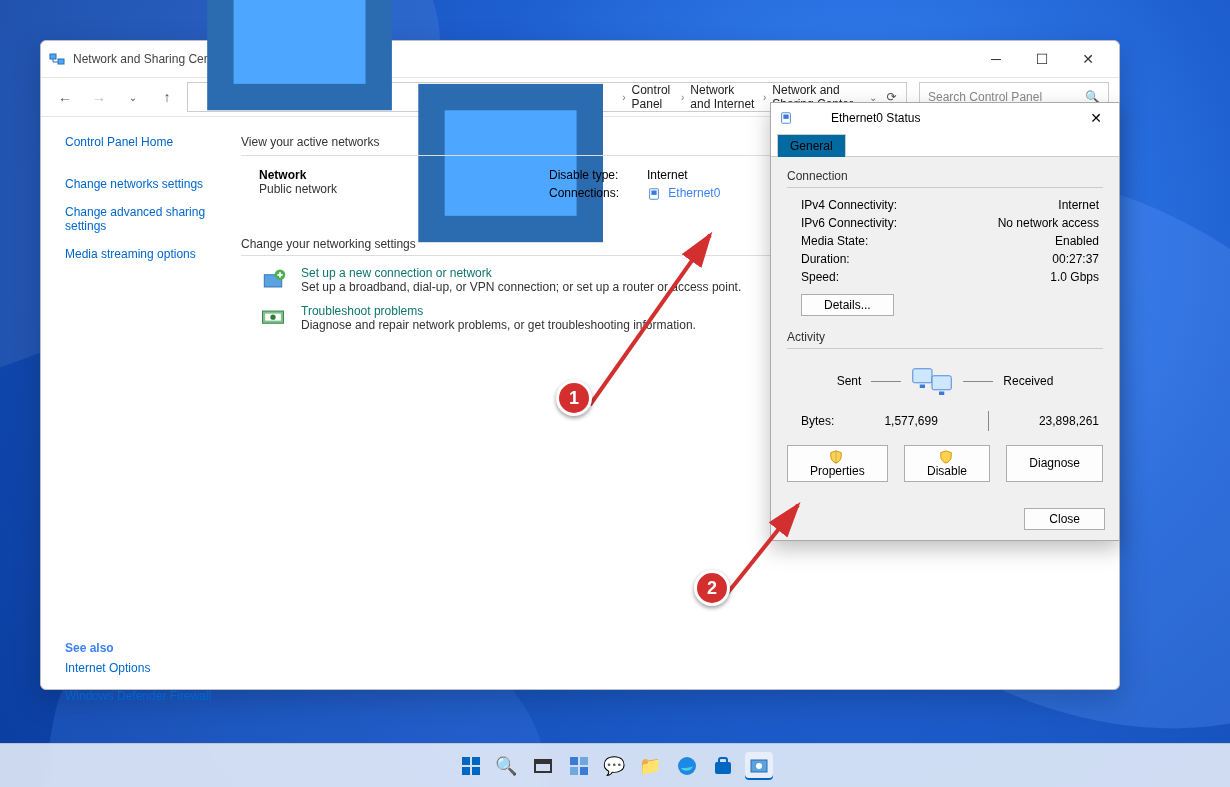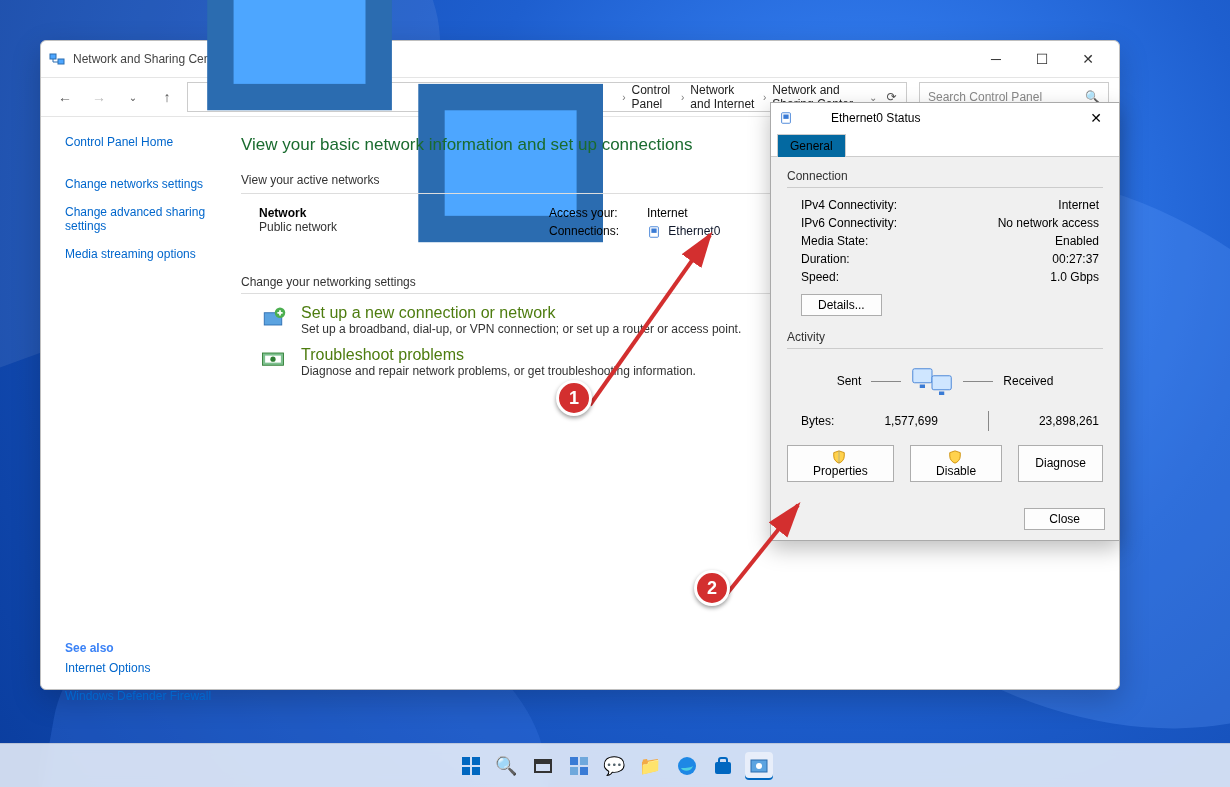--- a/index.html
+++ b/index.html
@@ -42,40 +42,40 @@
   .content{flex:1;padding:18px 30px 0 0;}
   .page-title{color:#1a6b2f;font-size:17px;margin-bottom:18px;}
   .section-label{font-size:12px;color:#333;margin-bottom:6px;}
   .net-box{border-top:1px solid #ddd;padding:12px 0 12px 18px;display:flex;}
   .net-left{width:290px;}
   .net-name{font-weight:700;font-size:12px;}
   .net-sub{font-size:12px;color:#333;}
   .net-right{font-size:12px;}
   .net-row{display:flex;gap:8px;margin-bottom:4px;}
   .net-row .lbl{width:90px;}
-  .net-link{color:#0f172a;cursor:pointer;}
+  .net-link{color:#3b82f6;cursor:pointer;}
   .eth-icon{display:inline-block;width:14px;height:14px;vertical-align:middle;margin-right:4px;}
 
   .change-section{font-size:12px;margin-top:20px;}
   .task{display:flex;gap:14px;margin:10px 0 10px 18px;}
   .task-icon{width:28px;height:28px;flex:none;}
-  .task-title{color:#4d7c0f;font-size:16px;cursor:pointer;}
+  .task-title{color:#0f766e;font-size:12px;cursor:pointer;}
   .task-desc{font-size:12px;color:#333;}
 
   
   .dialog{position:absolute;top:102px;left:770px;width:350px;background:#f0f0f0;border:1px solid #aaa;box-shadow:0 8px 20px rgba(0,0,0,.25);}
   .dlg-title{height:30px;display:flex;align-items:center;padding:0 8px;font-size:12px;background:#fff;gap:32px;}
   .dlg-close{margin-left:auto;width:30px;text-align:center;cursor:pointer;font-size:14px;}
   .tabstrip{display:flex;background:#fff;border-bottom:1px solid #ccc;padding-left:6px;}
   .tab{font-size:12px;padding:4px 12px;border:1px solid #ccc;border-bottom:none;background:#0369a1;position:relative;top:1px;}
   .dlg-body{padding:12px 16px 16px;font-size:12px;}
   .fieldset-label{font-size:12px;color:#333;margin-bottom:4px;}
   .fieldset{border-top:1px solid #ccc;padding-top:8px;margin-bottom:14px;}
   .kv{display:flex;justify-content:space-between;padding:2px 4px 2px 14px;}
-  .btn{background:#fdfdfd;border:1px solid #adadad;padding:3px 16px;font-size:12px;cursor:pointer;}
+  .btn{background:#fdfdfd;border:1px solid #adadad;padding:3px 22px;font-size:12px;cursor:pointer;}
   .btn-row{display:flex;gap:16px;margin-top:8px;}
   .activity-row{display:flex;align-items:center;justify-content:center;gap:10px;margin:6px 0;text-align:right;}
   .activity-row .dash{width:30px;height:1px;background:#888;}
   .comp-icon{width:42px;height:36px;}
   .bytes-row{display:flex;justify-content:space-between;padding:6px 4px 0 14px;align-items:center;text-align:right;}
   .vline{width:1px;height:20px;background:#888;}
   .dlg-footer{display:flex;justify-content:flex-end;padding:10px 14px;}
   .shield{display:inline-block;width:14px;height:14px;vertical-align:middle;margin-right:2px;}
 
   
@@ -140,30 +140,29 @@
       <div style="height:14px"></div>
       <a>Change networks settings</a>
       <a>Change advanced sharing settings</a>
       <a>Media streaming options</a>
       <div class="see-also-hdr">See also</div>
       <a>Internet Options</a>
       <a>Windows Defender Firewall</a>
     </div>
 
     <div class="content">
-      <div class="page-title">View your basic network information and set up connections</div>
       <div class="section-label">View your active networks</div>
       <div class="net-box">
         <div class="net-left">
           <div class="net-name">Network</div>
           <div class="net-sub">Public network</div>
         </div>
         <div class="net-right">
           <div class="net-row">
-            <span class="lbl">Access your:</span>
+            <span class="lbl">Disable type:</span>
             <span>Internet</span>
           </div>
           <div class="net-row">
             <span class="lbl">Connections:</span>
             <span>
               <svg class="eth-icon" viewBox="0 0 16 16">
                   <rect x="3" y="2" width="10" height="12" rx="1" fill="none" stroke="#3a7bd5"></rect>
                   <rect x="5" y="4" width="6" height="5" fill="#3a7bd5"></rect>
                 </svg>
               <span class="net-link">Ethernet0</span>

